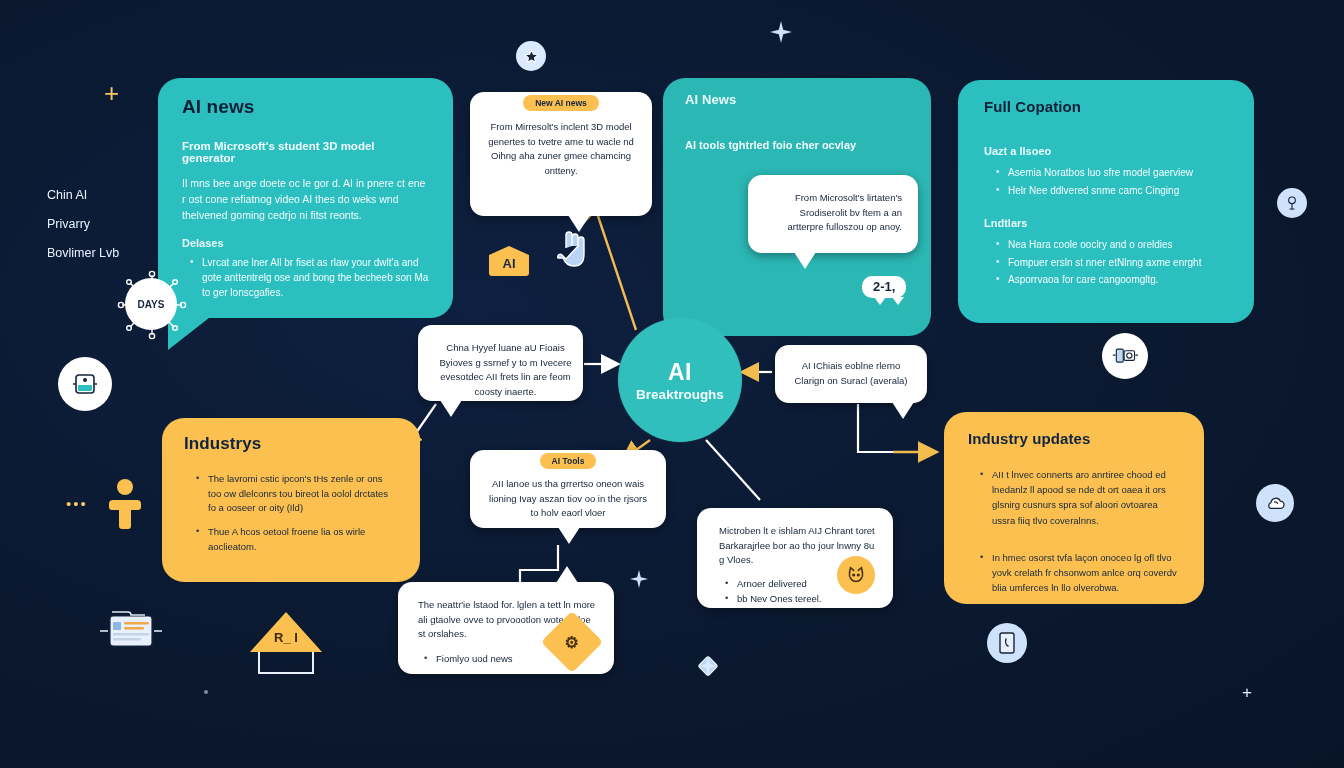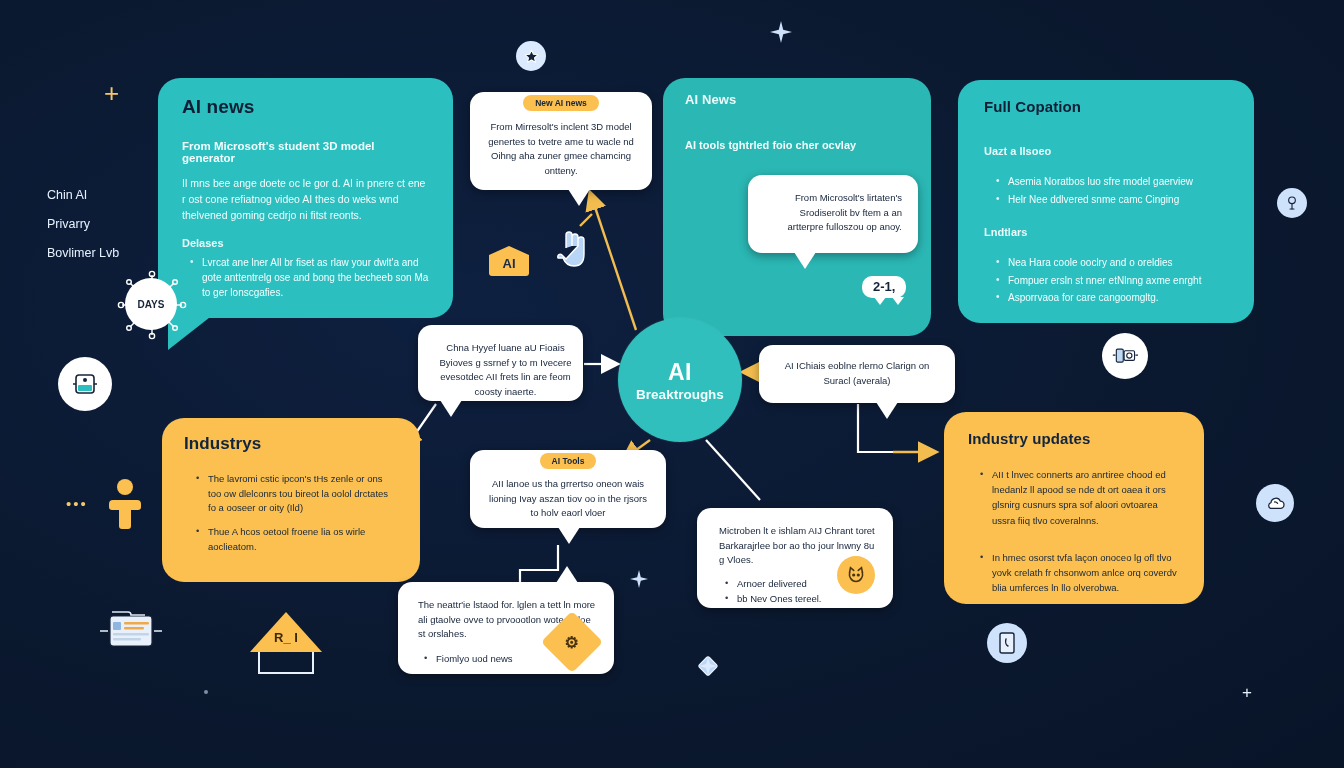--- a/index.html
+++ b/index.html
@@ -85,21 +85,21 @@
   #panel-ai-news2 .panel-title { font-size: 13px; margin: 14px 0 0 22px; color:#eafbfb; font-weight:600;}
   #panel-ai-news2 .panel-sub { font-size: 11px; margin: 32px 22px 0 22px; }
 
   
   #panel-full {
     left: 958px; top: 80px; width: 296px; height: 243px;
   }
   #panel-full .panel-title { font-size: 15px; margin: 18px 0 0 26px; }
   #panel-full .panel-sectlabel { font-size: 11px; margin: 30px 26px 0 26px; }
   #panel-full .panel-sectlabel.second { margin-top: 18px; }
-  #panel-full ul.bullets { margin: 16px 26px 0 36px; font-size: 10px; line-height: 1.75; }
+  #panel-full ul.bullets { margin: 7px 26px 0 36px; font-size: 10px; line-height: 1.75; }
 
   
   #panel-industrys {
     left: 162px; top: 418px; width: 258px; height: 164px;
   }
   #panel-industrys .panel-title { font-size: 17px; margin: 16px 0 0 22px; }
   #panel-industrys ul.bullets { margin: 18px 24px 0 32px; font-size: 9.5px; line-height: 1.55; }
   #panel-industrys ul.bullets li { margin-bottom: 9px; }
 
   
@@ -135,42 +135,42 @@
   
   .tail-down {
     position: absolute;
     width: 0; height: 0;
     border-left: 11px solid transparent;
     border-right: 11px solid transparent;
     border-top: 17px solid #ffffff;
   }
 
   #card-new-ai-news {
-    left: 470px; top: 92px; width: 182px; height: 98px;
+    left: 470px; top: 92px; width: 182px; height: 124px;
     text-align: center;
   }
   #card-new-ai-news .chip { margin-top: -9px; }
   #card-new-ai-news p { margin: 9px 14px 0 14px; }
   #card-new-ai-news .tail-down { left: 98px; bottom: -16px; }
 
   #card-microsoft-sb {
     left: 748px; top: 175px; width: 170px; height: 78px; text-align: right;
   }
   #card-microsoft-sb p { margin: 16px 16px 0 22px; }
   #card-microsoft-sb .tail-down { left: 46px; bottom: -16px; }
 
   #card-china {
     left: 418px; top: 325px; width: 165px; height: 76px;
     text-align: center;
   }
   #card-china p { margin: 16px 4px 0 14px; }
   #card-china .tail-down { left: 22px; bottom: -16px; }
 
   #card-ai-china-right {
-    left: 759px; top: 345px; width: 196px; height: 58px;
+    left: 775px; top: 345px; width: 152px; height: 58px;
     text-align: center;
   }
   #card-ai-china-right p { margin: 14px 12px 0 12px; }
   #card-ai-china-right .tail-down { left: 117px; bottom: -16px; }
 
   #card-ai-tools {
     left: 470px; top: 450px; width: 196px; height: 78px;
     text-align: center;
   }
   #card-ai-tools .chip { margin-top: -8px; }

